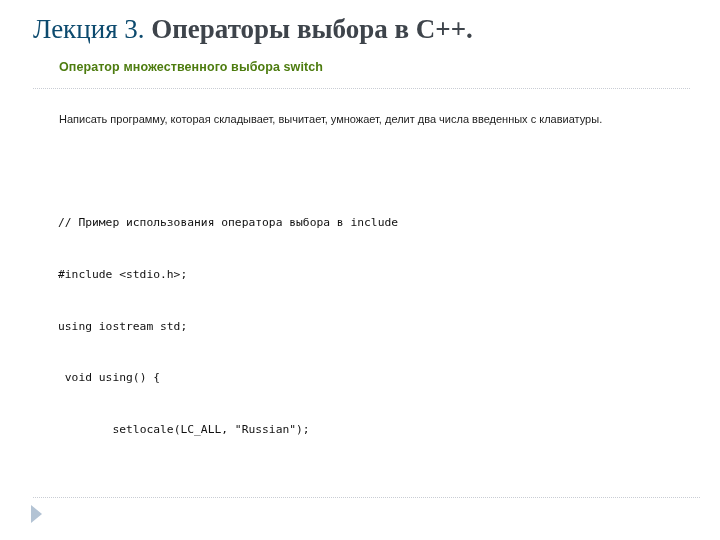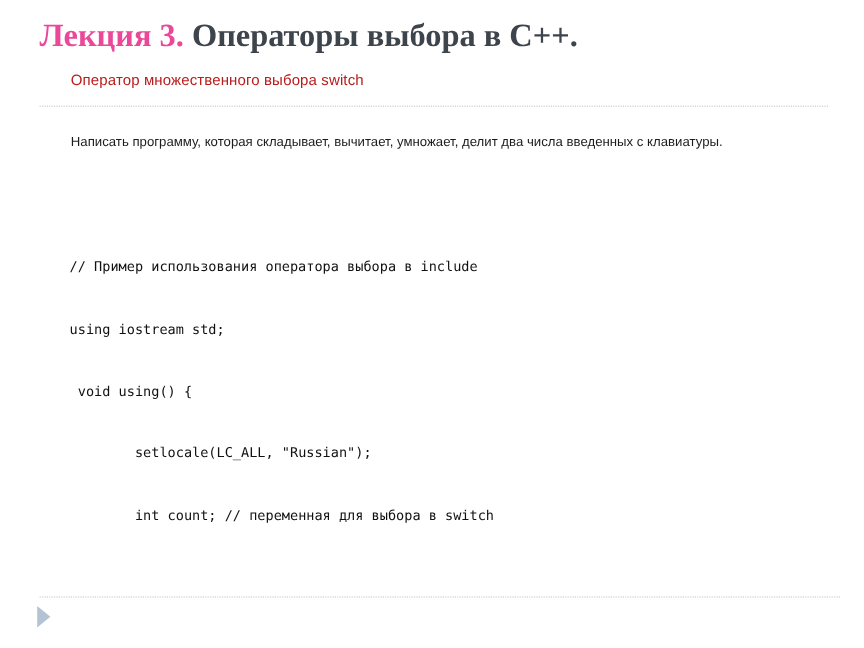--- a/index.html
+++ b/index.html
@@ -30,36 +30,36 @@
     left: 33px;
     top: 14px;
     width: 660px;
     font-family: "Liberation Serif", serif;
     font-size: 27px;
     line-height: 1.18;
     color: #4a4f56;
     white-space: nowrap;
   }
   .title .title-lead {
-    font-weight: 700;
-    color: #ec4899;
+    font-weight: 400;
+    color: #0c4a6e;
   }
   .title .title-main {
     font-weight: 700;
     color: #3e444b;
   }
 
   
   .subtitle {
     position: absolute;
     left: 59px;
     top: 60px;
     font-size: 12.5px;
-    font-weight: normal;
-    color: #b91c1c;
+    font-weight: bold;
+    color: #4d7c0f;
     letter-spacing: 0.1px;
     white-space: nowrap;
   }
 
   
   .divider-top {
     position: absolute;
     left: 33px;
     top: 88px;
     width: 657px;
@@ -127,24 +127,24 @@
   </div>
 
   <div class="subtitle">Оператор множественного выбора switch</div>
 
   <div class="divider-top"></div>
 
   <div class="body-text">Написать программу, которая складывает, вычитает, умножает, делит два числа введенных с клавиатуры.</div>
 
   <div class="code-block">
     <div class="code-line">// Пример использования оператора выбора в include</div>
+    <div class="code-line">#include &lt;stdio.h&gt;;</div>
     <div class="code-line">using iostream std;</div>
     <div class="code-line"> void using() {</div>
     <div class="code-line">        setlocale(LC_ALL, "Russian");</div>
-    <div class="code-line">        int count; // переменная для выбора в switch</div>
     
     
     
     
     
     
     
   </div>
 
   <div class="divider-bottom"></div>

